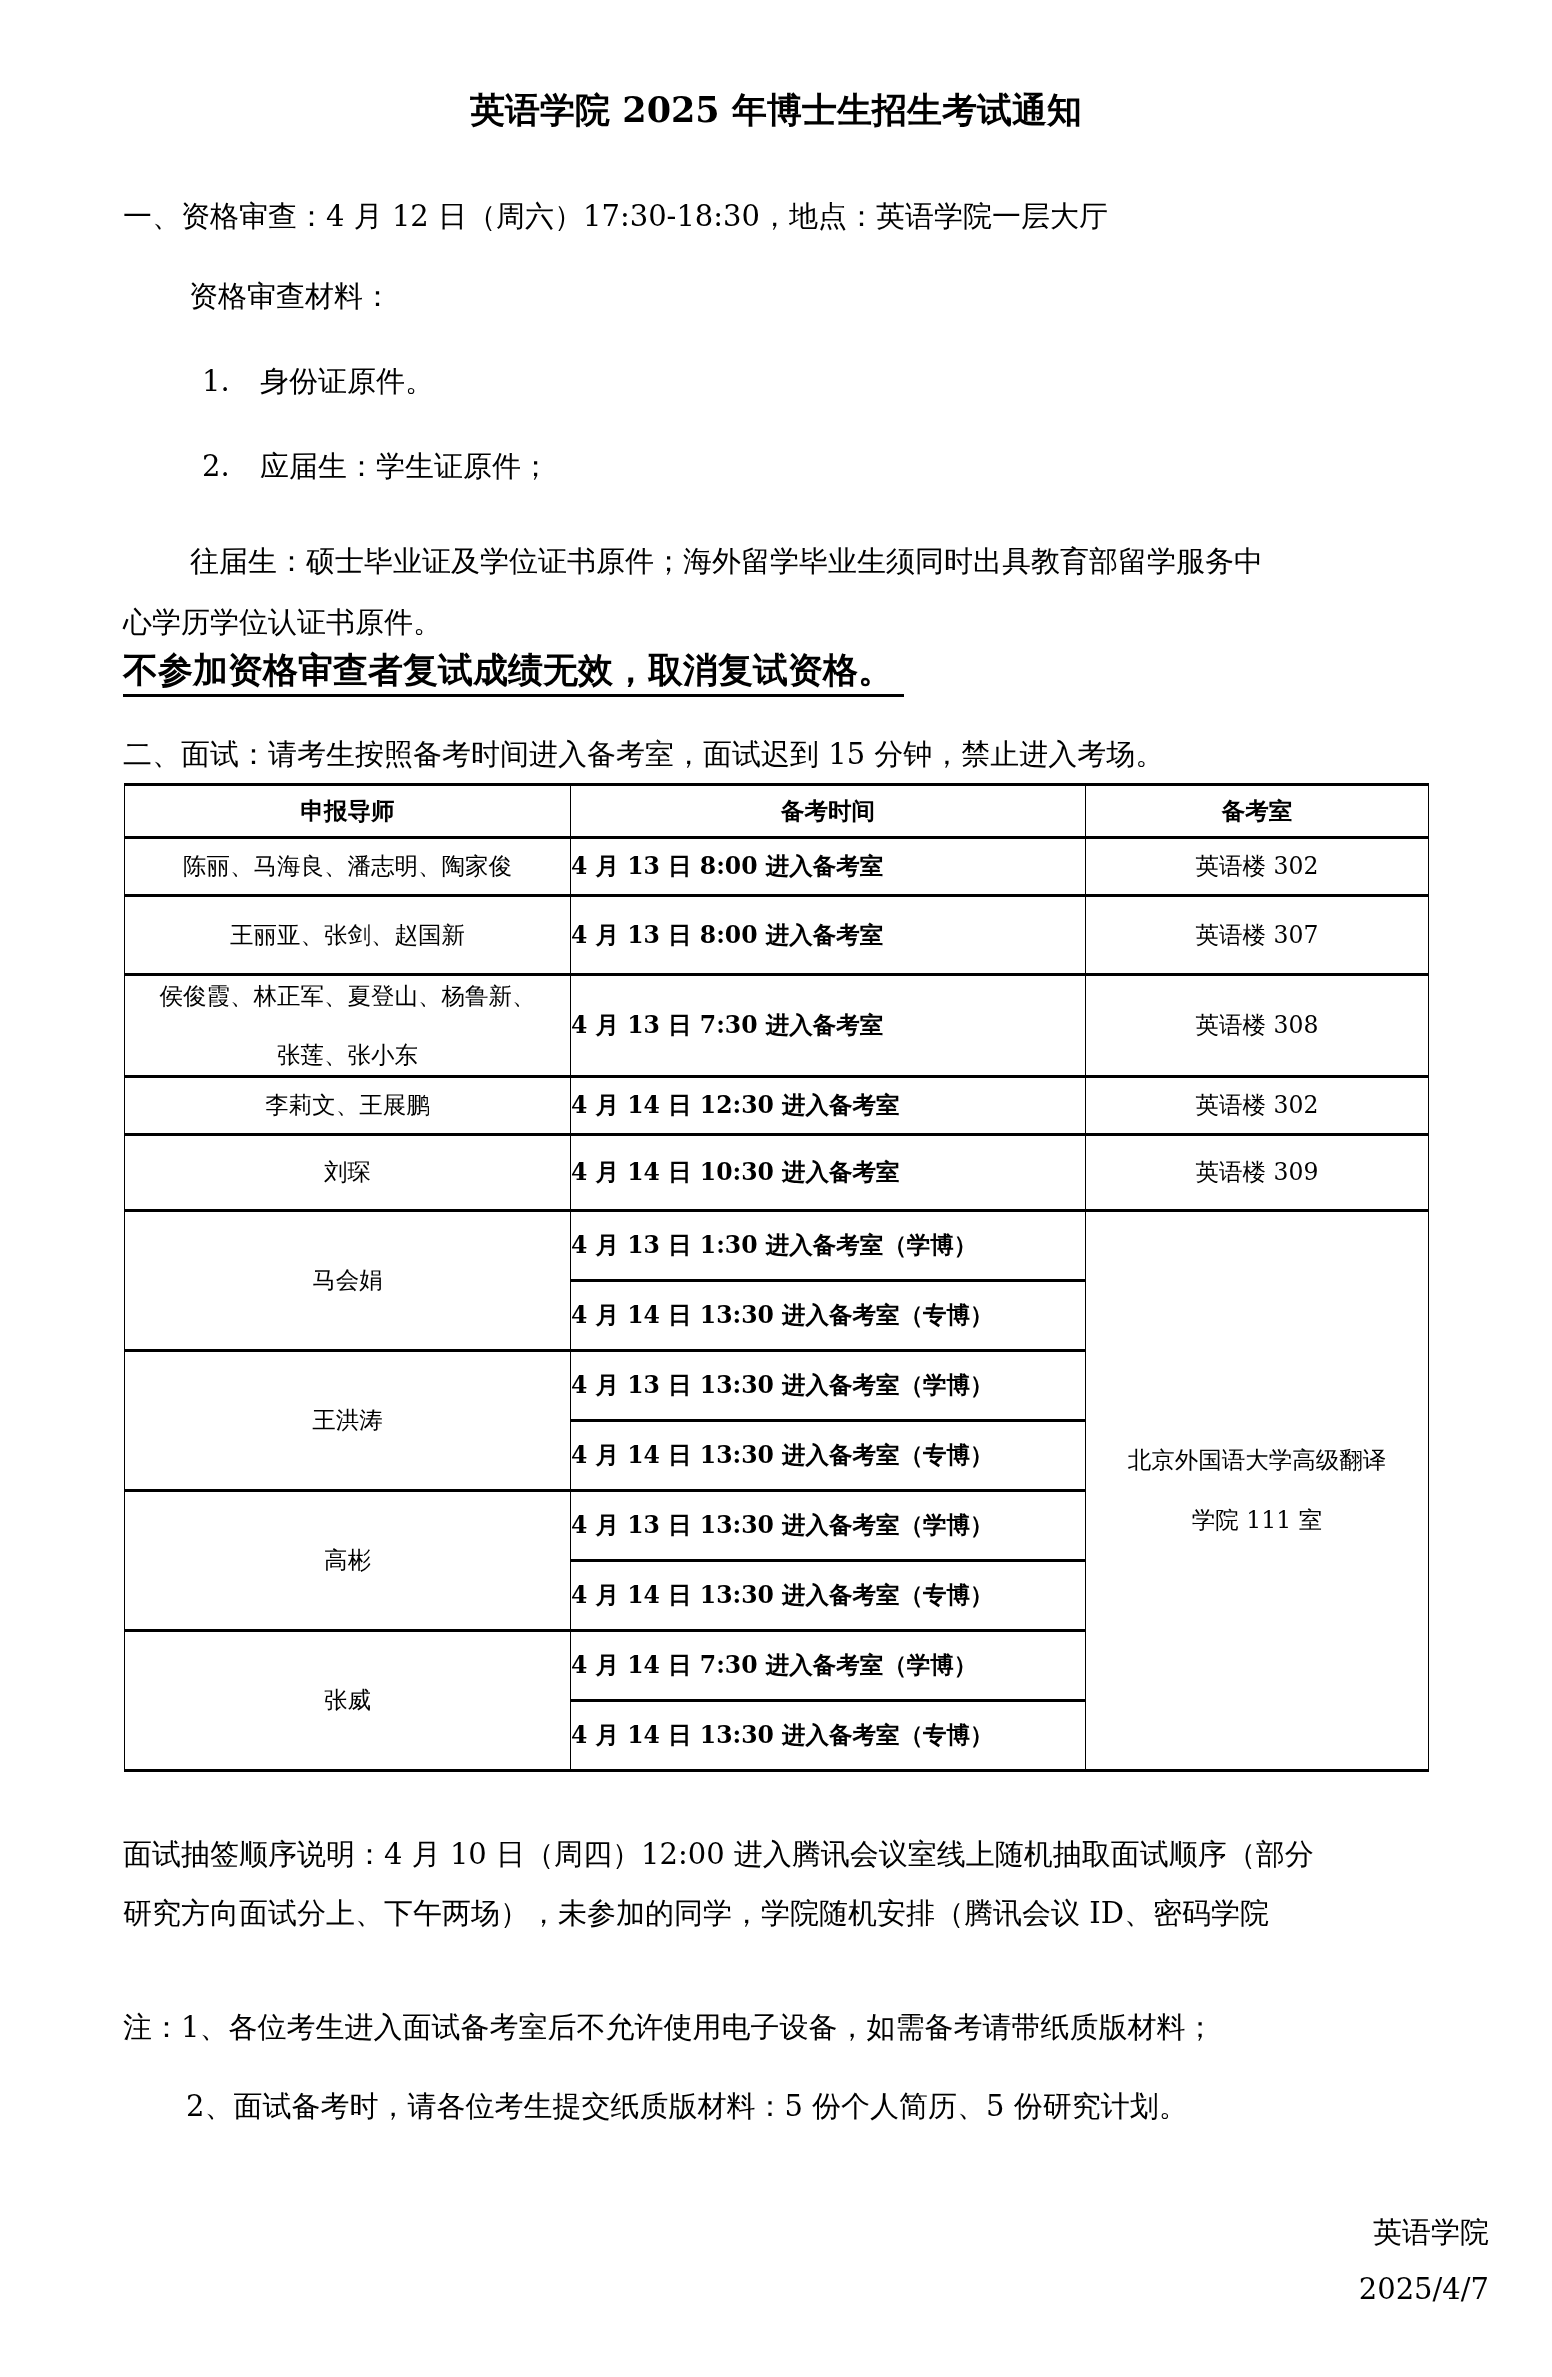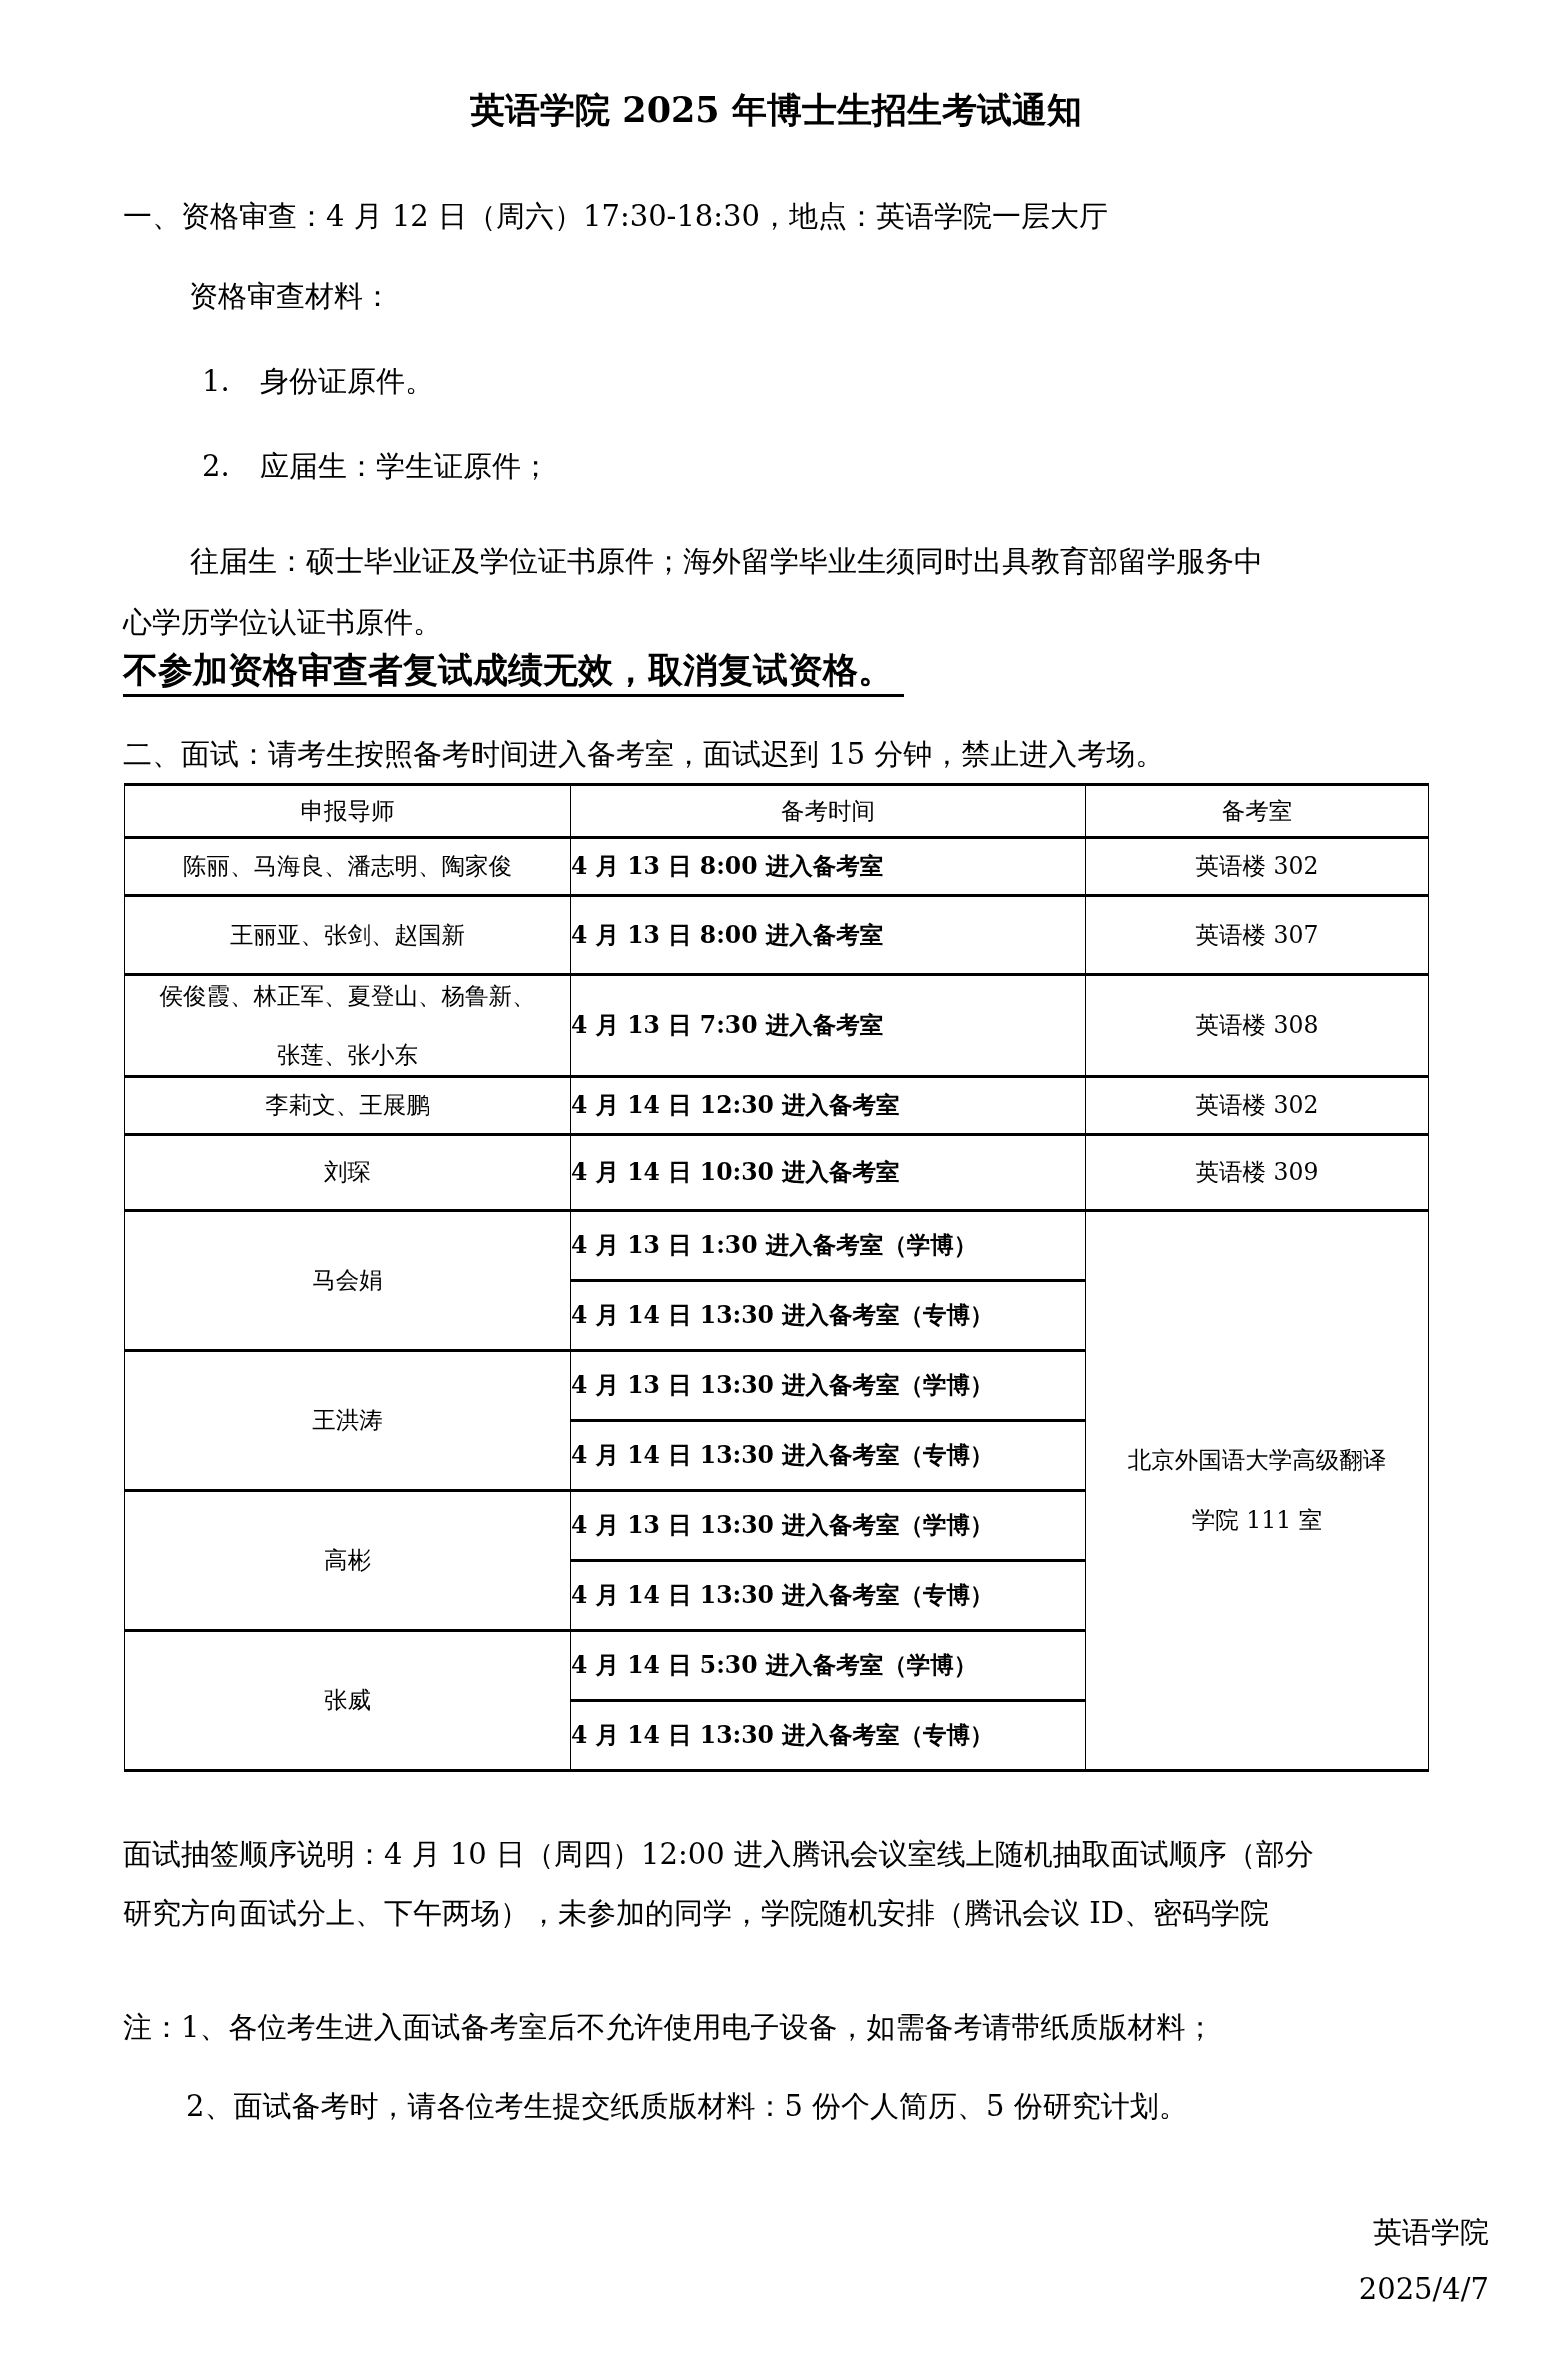--- a/index.html
+++ b/index.html
@@ -27,21 +27,21 @@
   table.schedule{
     top:783px;left:124px;width:1304px;
     border-collapse:collapse;table-layout:fixed;
     font-size:23.5px;line-height:1.4;
   }
   table.schedule th,table.schedule td{
     border-top:3px solid #000;border-bottom:3px solid #000;
     border-left:1.5px solid #000;border-right:1.5px solid #000;
     vertical-align:middle;padding:0;
   }
-  table.schedule th{font-weight:normal;text-align:center;height:50px;font-size:23.5px;}
+  table.schedule th{font-weight:bold;text-align:center;height:50px;font-size:23.5px;}
   td.c-center{text-align:center;}
   td.c-left{text-align:left;padding-left:15px;font-weight:bold;}
   td.merged div+div{margin-top:27px;}
   td.two-line div+div{margin-top:26px;}
 
   .lottery{top:1825px;left:123px;right:76px;font-size:29px;line-height:59px;}
   .note1{top:2010px;left:123px;right:76px;font-size:29px;line-height:1.2;}
   .note2{top:2069px;left:186px;right:76px;font-size:29px;line-height:1.2;margin-top:20px;}
   .footer-org{top:2215px;left:0;right:63px;text-align:right;font-size:29px;line-height:1.2;}
   .footer-date{top:2272px;left:0;right:63px;text-align:right;font-size:29px;line-height:1.2;}
@@ -140,21 +140,21 @@
     <tr style="height:70px">
       <td class="c-center" rowspan="2">高彬</td>
       <td class="c-left">4 月 13 日 13:30 进入备考室（学博）</td>
     </tr>
     <tr style="height:70px">
       <td class="c-left">4 月 14 日 13:30 进入备考室（专博）</td>
     </tr>
 
     <tr style="height:70px">
       <td class="c-center" rowspan="2">张威</td>
-      <td class="c-left">4 月 14 日 5:30 进入备考室（学博）</td>
+      <td class="c-left">4 月 14 日 7:30 进入备考室（学博）</td>
     </tr>
     <tr style="height:70px">
       <td class="c-left">4 月 14 日 13:30 进入备考室（专博）</td>
     </tr>
   </tbody>
 </table>
 
 <div class="abs lottery">
   <div>面试抽签顺序说明：4 月 10 日（周四）12:00 进入腾讯会议室线上随机抽取面试顺序（部分</div>
   <div>研究方向面试分上、下午两场），未参加的同学，学院随机安排（腾讯会议 ID、密码学院</div>

